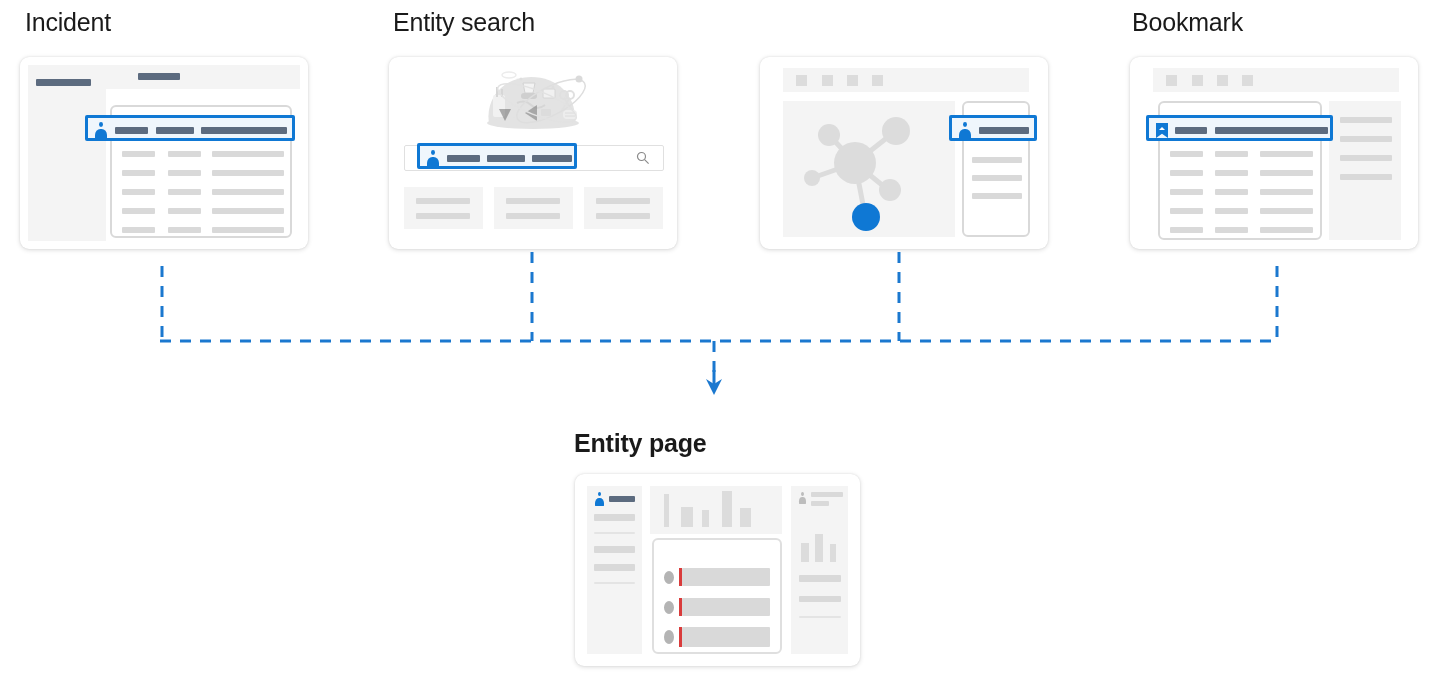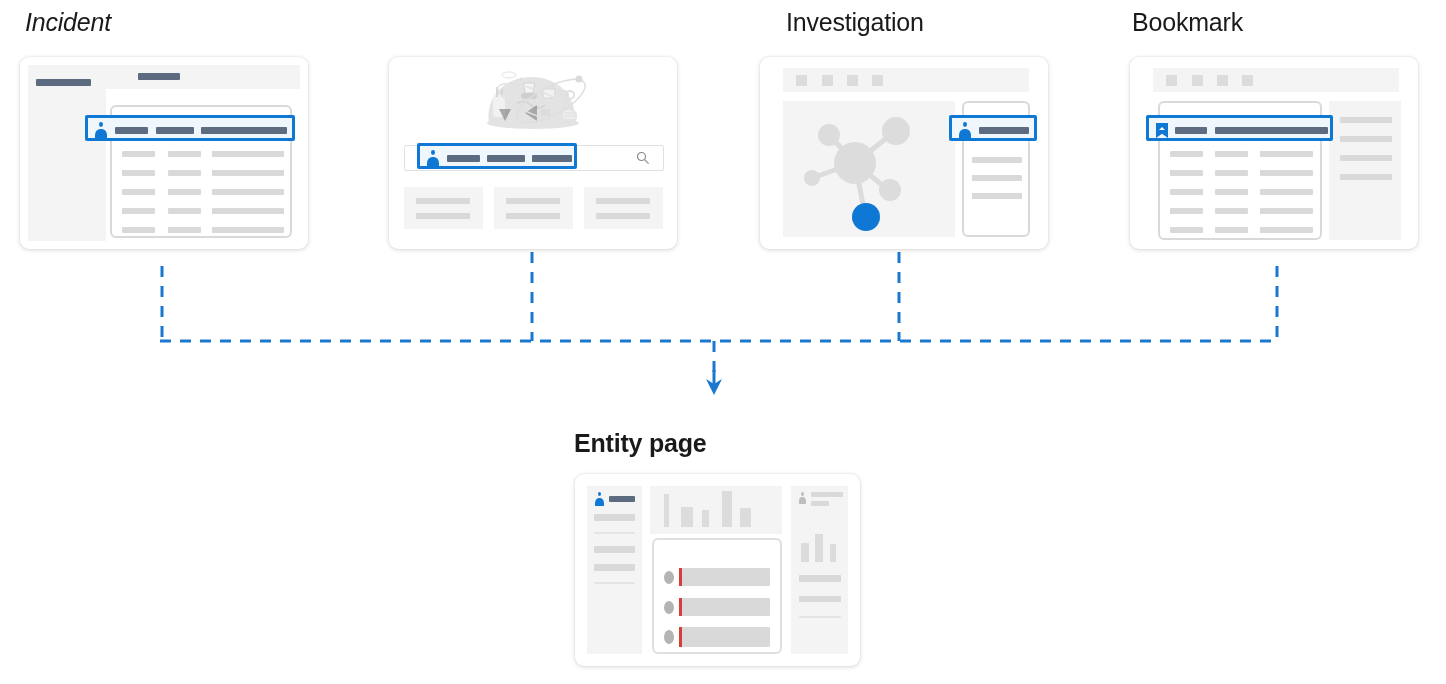--- a/index.html
+++ b/index.html
@@ -80,22 +80,22 @@
   .wires { position: absolute; left: 0; top: 0; width: 1446px; height: 684px; pointer-events: none; }
 
   
   .illus { position: absolute; }
 </style>
 </head>
 <body>
 
 <div class="stage">
 
-  <div class="card-title" style="left:25px;  top:8px;font-style:italic;">Incident</div>
-  <div class="card-title" style="left:786px; top:8px;">Investigation</div>
+  <div class="card-title" style="left:25px;  top:8px;">Incident</div>
+  <div class="card-title" style="left:393px; top:8px;">Entity search</div>
   <div class="card-title" style="left:1132px;top:8px;">Bookmark</div>
   <div class="card-title" style="left:574px; top:429px;font-weight:bold;">Entity page</div>
 
   <div class="card" style="left:20px; top:57px; width:288px; height:192px;">
 
     <div class="panel" style="left:34px; top:8px; width:246px; height:24px;"></div>
     <div class="bar-dark" style="left:118px; top:16px; width:42px; height:7px;"></div>
 
     <div class="panel" style="left:8px; top:8px; width:78px; height:176px;"></div>
     <div class="bar-dark" style="left:16px; top:22px; width:55px; height:7px;"></div>

